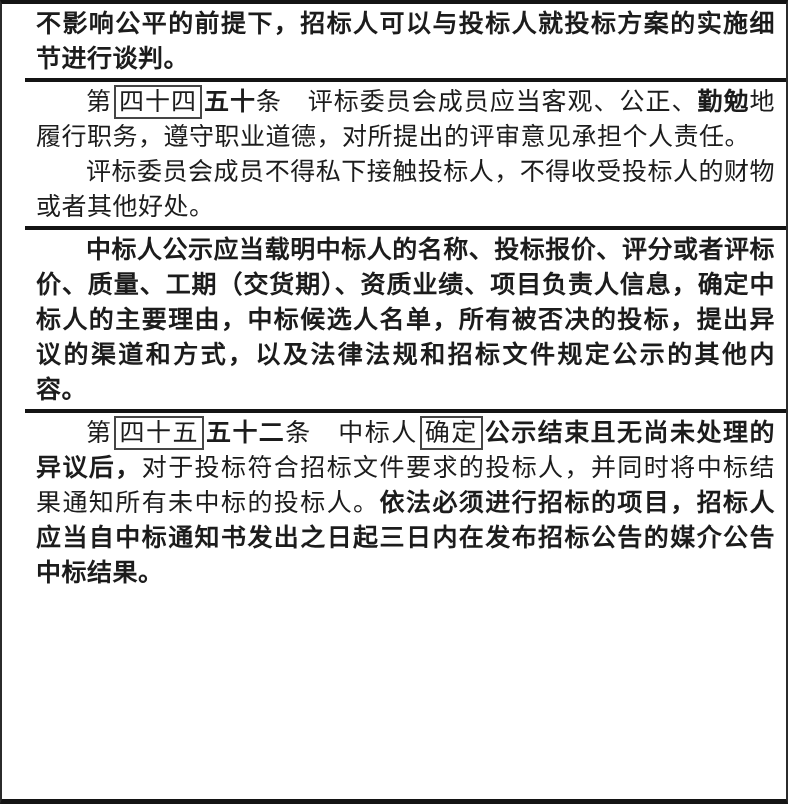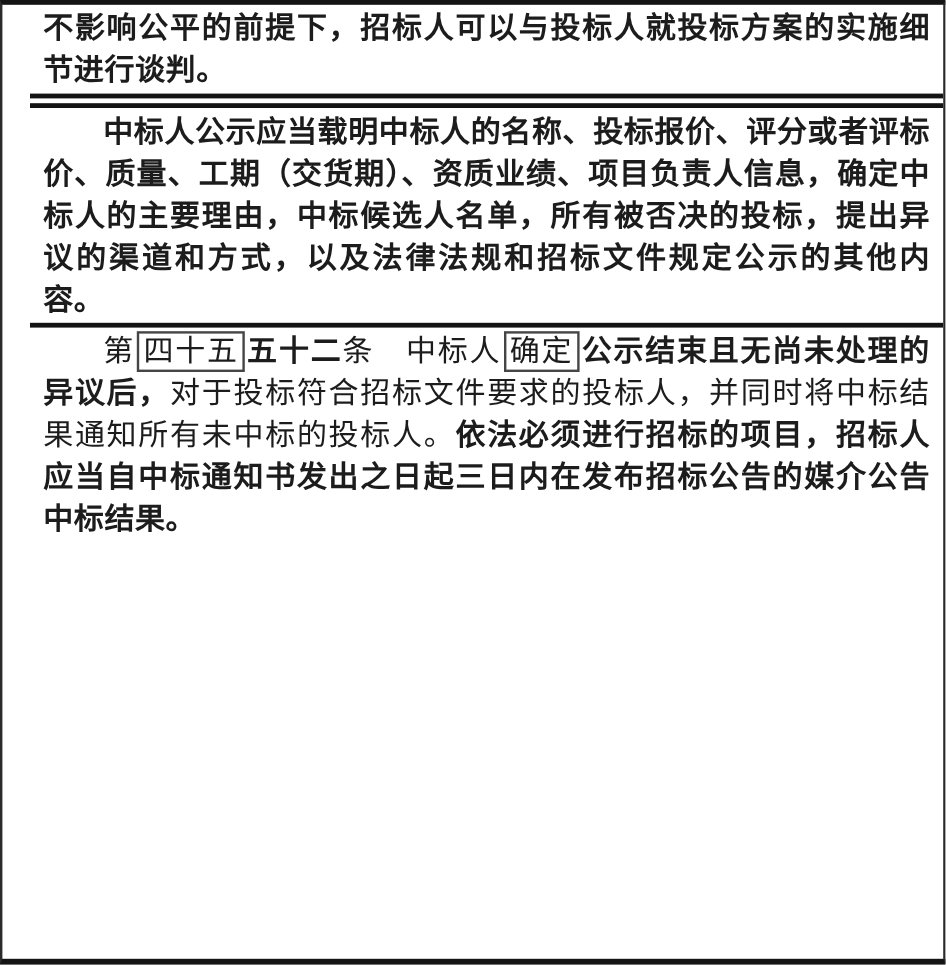--- a/index.html
+++ b/index.html
@@ -61,20 +61,22 @@
 </style>
 </head>
 <body>
 
 <div class="page">
   <div id="sections-root" style="display: flex; flex-direction: column; height: 100%; padding-left: 23px;">
       <div class="section">
         <p class="para"><span class="run-bold">不影响公平的前提下，招标人可以与投标人就投标方案的实施细节进行谈判。</span></p>
       </div>
       <div class="section">
+        <p class="para indent"><span class="run-normal">第</span><span class="run-boxed">四十四</span><span class="run-bold">五十</span><span class="run-normal">条　评标委员会成员应当客观、公正、</span><span class="run-bold">勤勉</span><span class="run-normal">地履行职务，遵守职业道德，对所提出的评审意见承担个人责任。</span></p>
+        <p class="para indent"><span class="run-normal">评标委员会成员不得私下接触投标人，不得收受投标人的财物或者其他好处。</span></p>
       </div>
       <div class="section">
         <p class="para indent"><span class="run-bold">中标人公示应当载明中标人的名称、投标报价、评分或者评标价、质量、工期（交货期）、资质业绩、项目负责人信息，确定中标人的主要理由，中标候选人名单，所有被否决的投标，提出异议的渠道和方式，以及法律法规和招标文件规定公示的其他内容。</span></p>
       </div>
       <div class="section">
         <p class="para indent"><span class="run-normal">第</span><span class="run-boxed">四十五</span><span class="run-bold">五十二</span><span class="run-normal">条　中标人</span><span class="run-boxed">确定</span><span class="run-bold">公示结束且无尚未处理的异议后，</span><span class="run-normal">对于投标符合招标文件要求的投标人，并同时将中标结果通知所有未中标的投标人。</span><span class="run-bold">依法必须进行招标的项目，招标人应当自中标通知书发出之日起三日内在发布招标公告的媒介公告中标结果。</span></p>
       </div>
     </div>
 </div>
 

